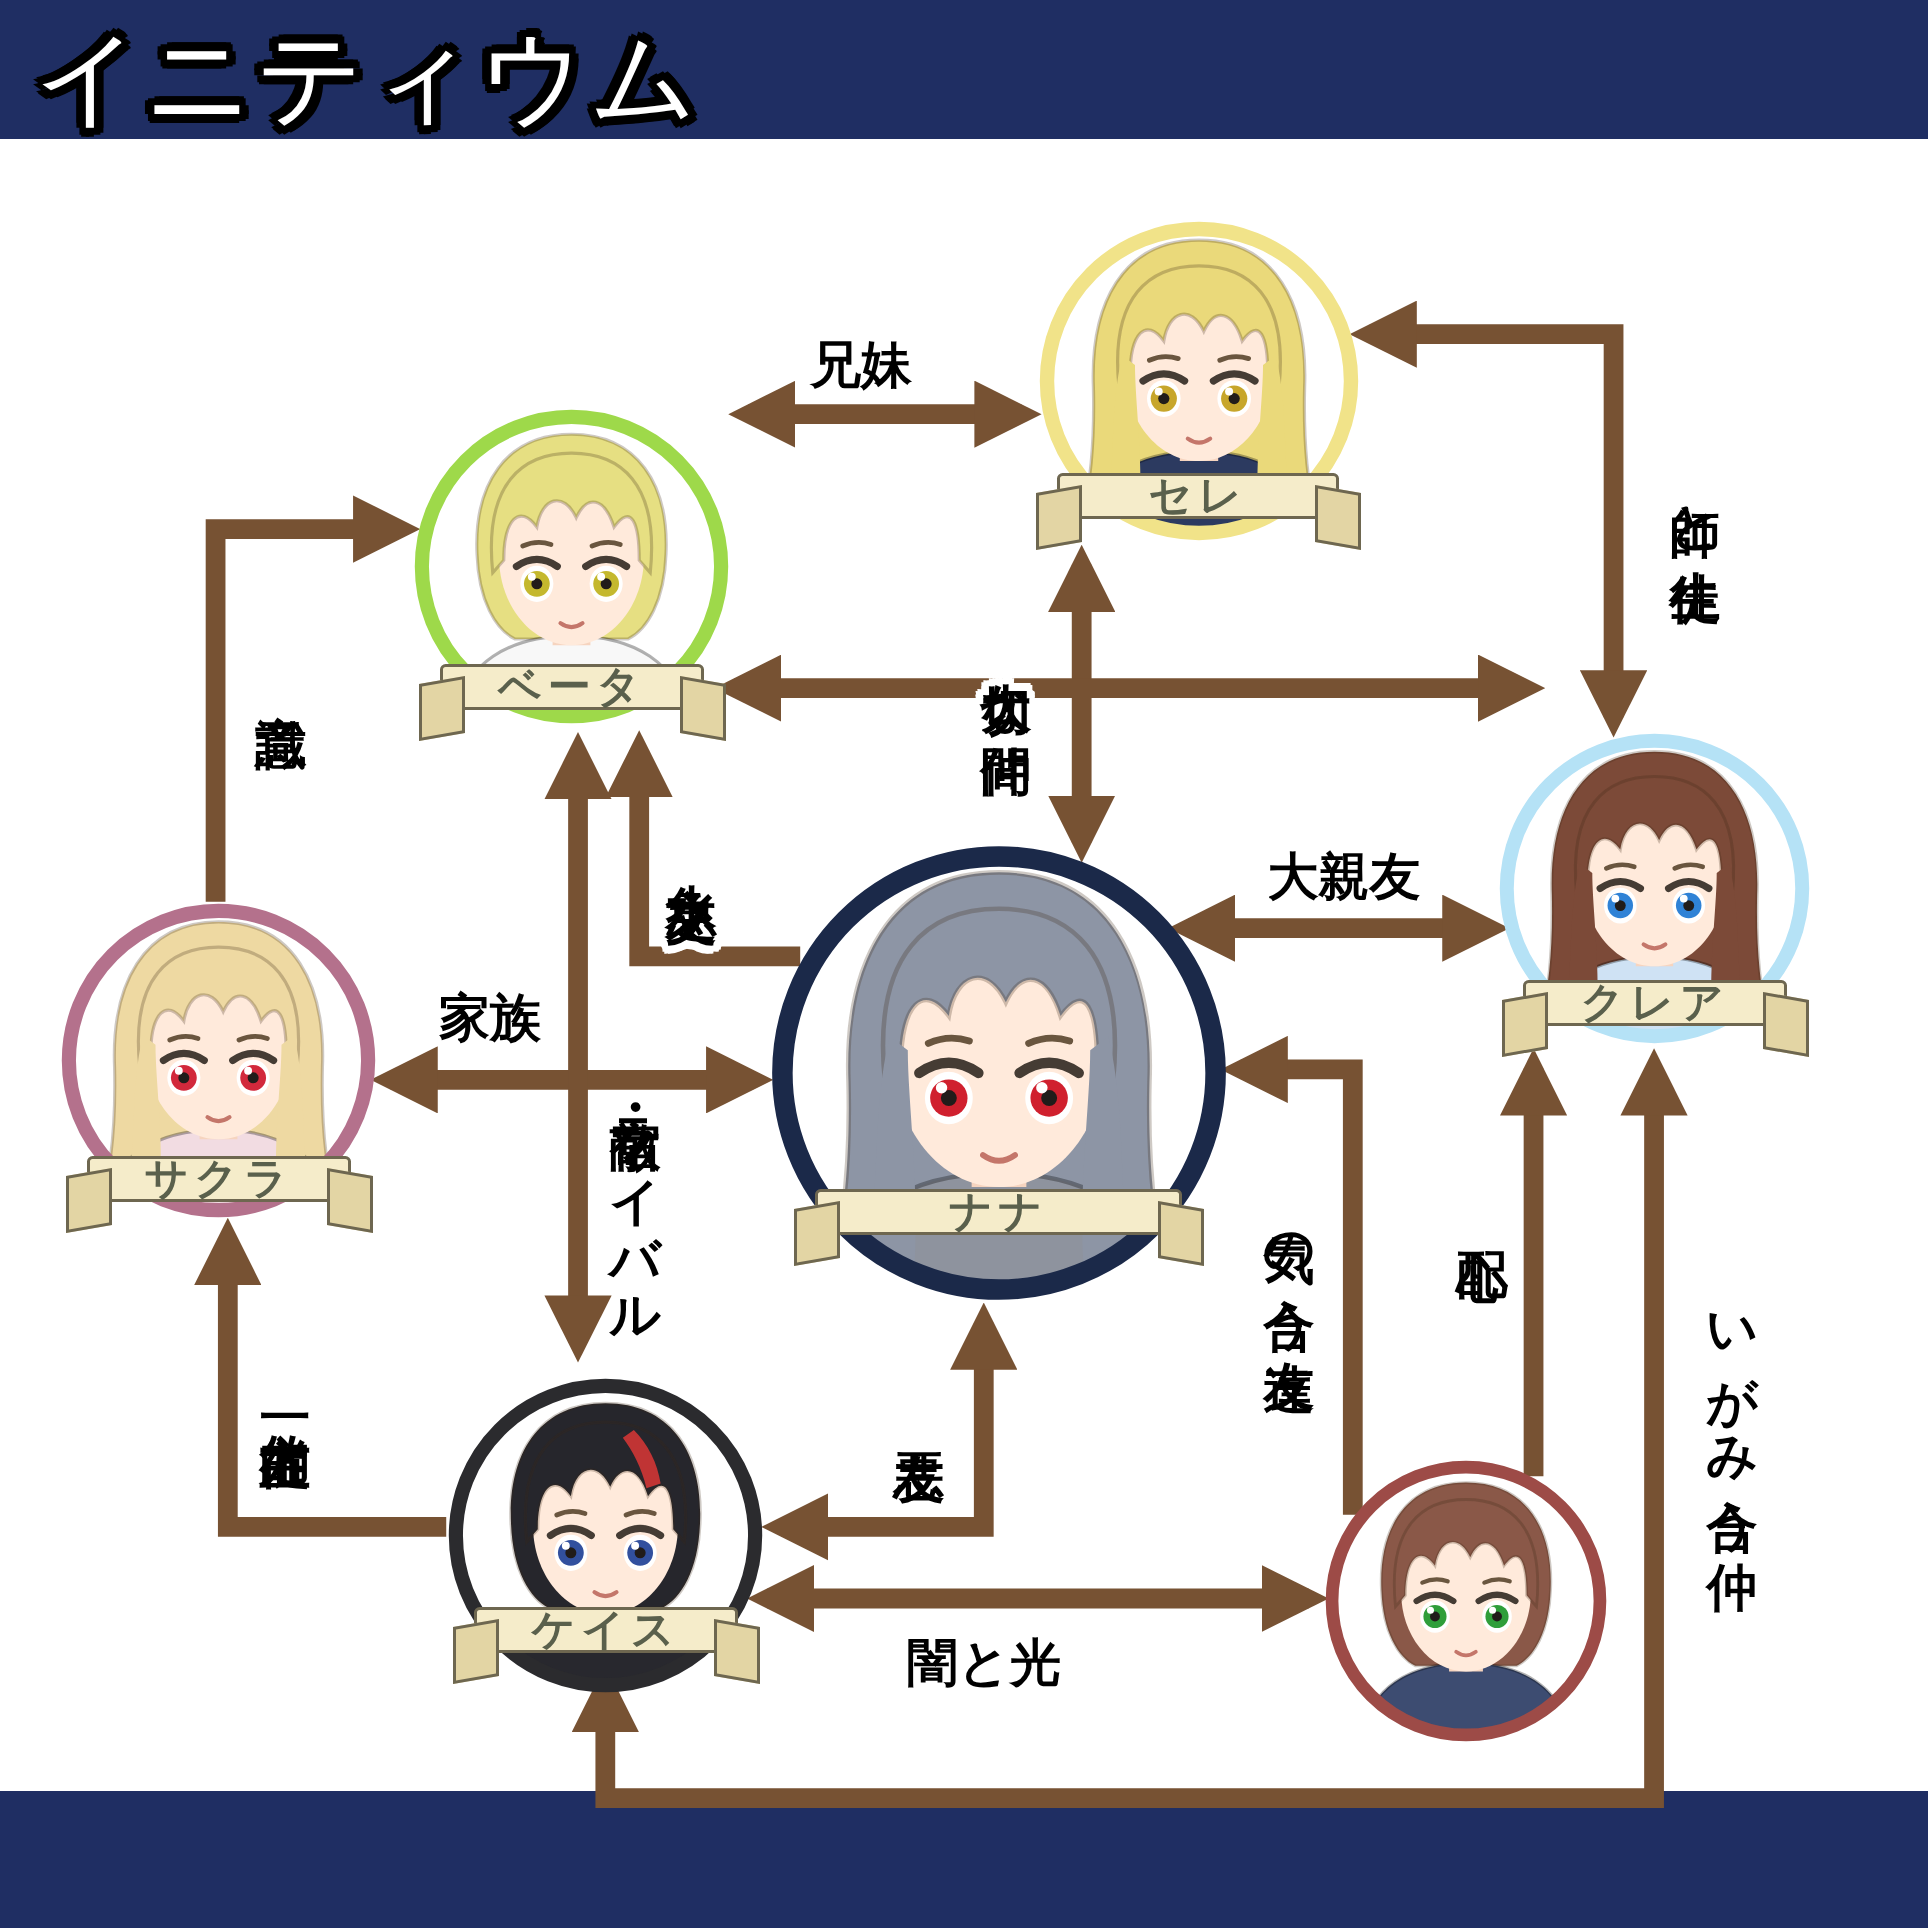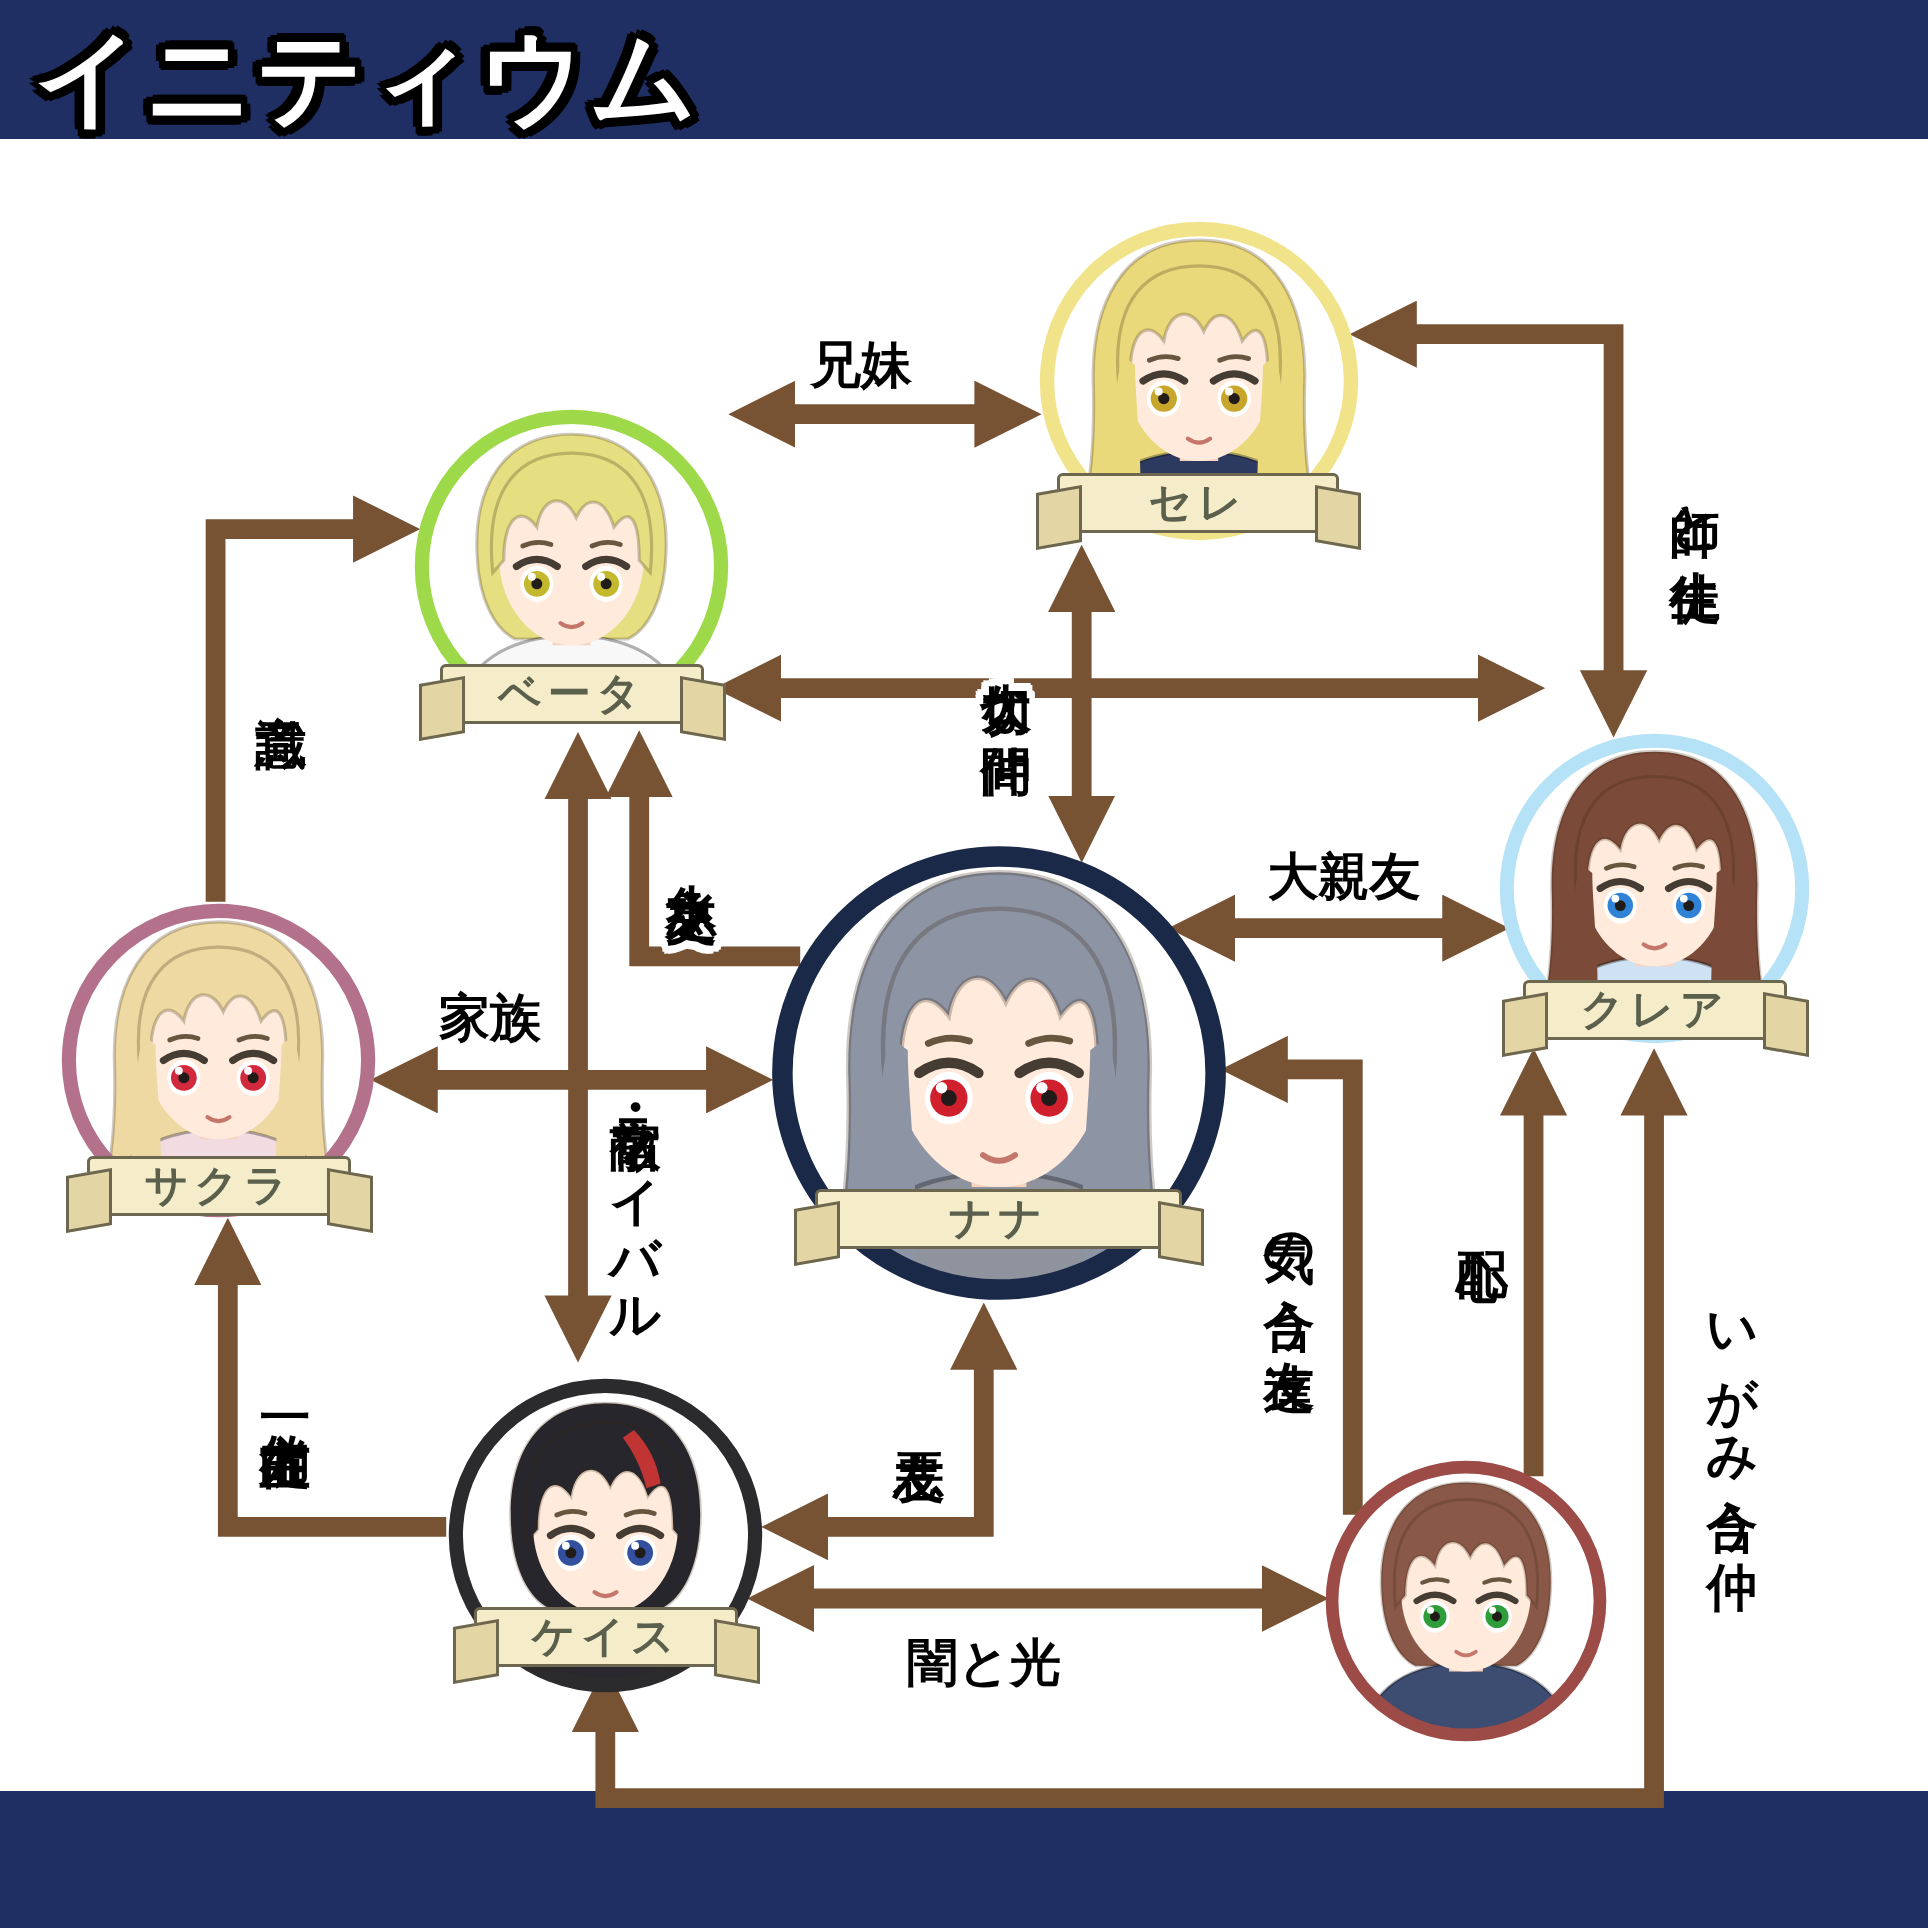--- a/index.html
+++ b/index.html
@@ -4,35 +4,35 @@
 <style>
   * { margin:0; padding:0; box-sizing:border-box; }
   html,body { width:1928px; height:1928px; background:#fff;
     font-family:"Liberation Sans","DejaVu Sans",sans-serif; }
   #canvas { position:relative; width:1928px; height:1928px; background:var(--background,#fff); overflow:hidden; }
 
   .bar { position:absolute; left:0; width:1928px; background:var(--bar-navy,#1f2e63); z-index:0; }
   #bar-top { top:0; height:139px; }
   #bar-bottom { bottom:0; height:137px; }
 
-  .title { position:absolute; z-index:2; font-weight:bold; font-size:105px; color:#fff; white-space:nowrap;
+  .title { position:absolute; z-index:2; font-weight:normal; font-size:105px; color:#fff; white-space:nowrap;
     letter-spacing:3.8px;
     text-shadow:
       -9.4px 0 #000, 9.4px 0 #000, 0 -9.4px #000, 0 9.4px #000,
       -6.6px -6.6px #000, 6.6px -6.6px #000, -6.6px 6.6px #000, 6.6px 6.6px #000,
       -9.4px -4.7px #000, 9.4px 4.7px #000, -4.7px 9.4px #000, 4.7px -9.4px #000; }
   #title-main { left:34px; top:9.4px; }
   #title-sub  { right:49px; top:9.4px; }
 
   #arrows { position:absolute; left:0; top:0; z-index:1; }
 
   .char { position:absolute; z-index:2; }
   .char svg { display:block; }
 
-  .banner { position:absolute; z-index:6; height:60px; background:var(--banner-bg,#f5ecca);
+  .banner { position:absolute; z-index:6; height:46px; background:var(--banner-bg,#f5ecca);
     border:3.8px solid var(--banner-edge,#6e6750); border-radius:5.6px;
     display:flex; align-items:center; justify-content:center;
     font-weight:bold; font-size:43px; color:var(--banner-text,#5a604c); letter-spacing:5.6px; }
   .banner::before,.banner::after { content:""; position:absolute; top:13px; width:40px; height:51px;
     background:#e3d5a4; border:3.8px solid var(--banner-edge,#6e6750); z-index:-1; }
   .banner::before { left:-24.5px; transform:skewY(-10deg); }
   .banner::after  { right:-24.5px; transform:skewY(10deg); }
 
   .rel { position:absolute; z-index:5; font-weight:bold; font-size:51px; color:var(--label-text,#000);
     white-space:nowrap; transform:translate(-50%,-50%); line-height:1.06;

